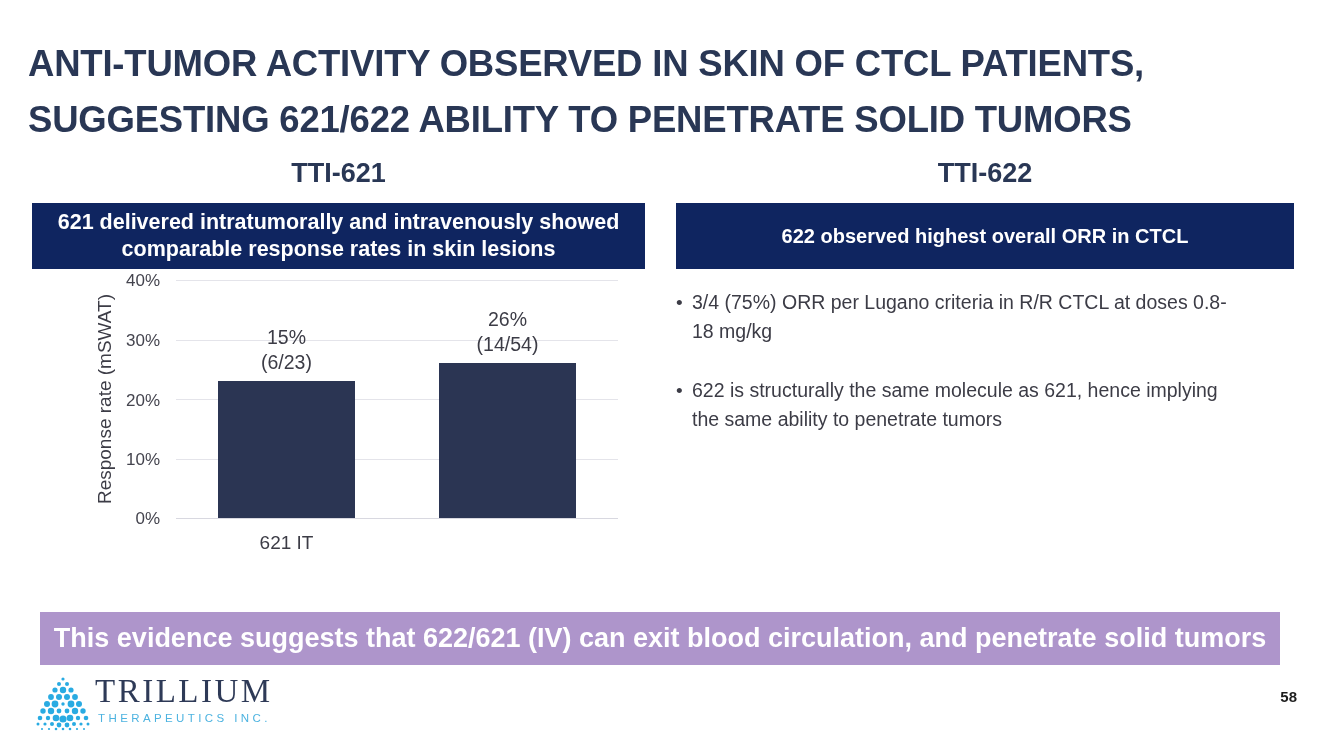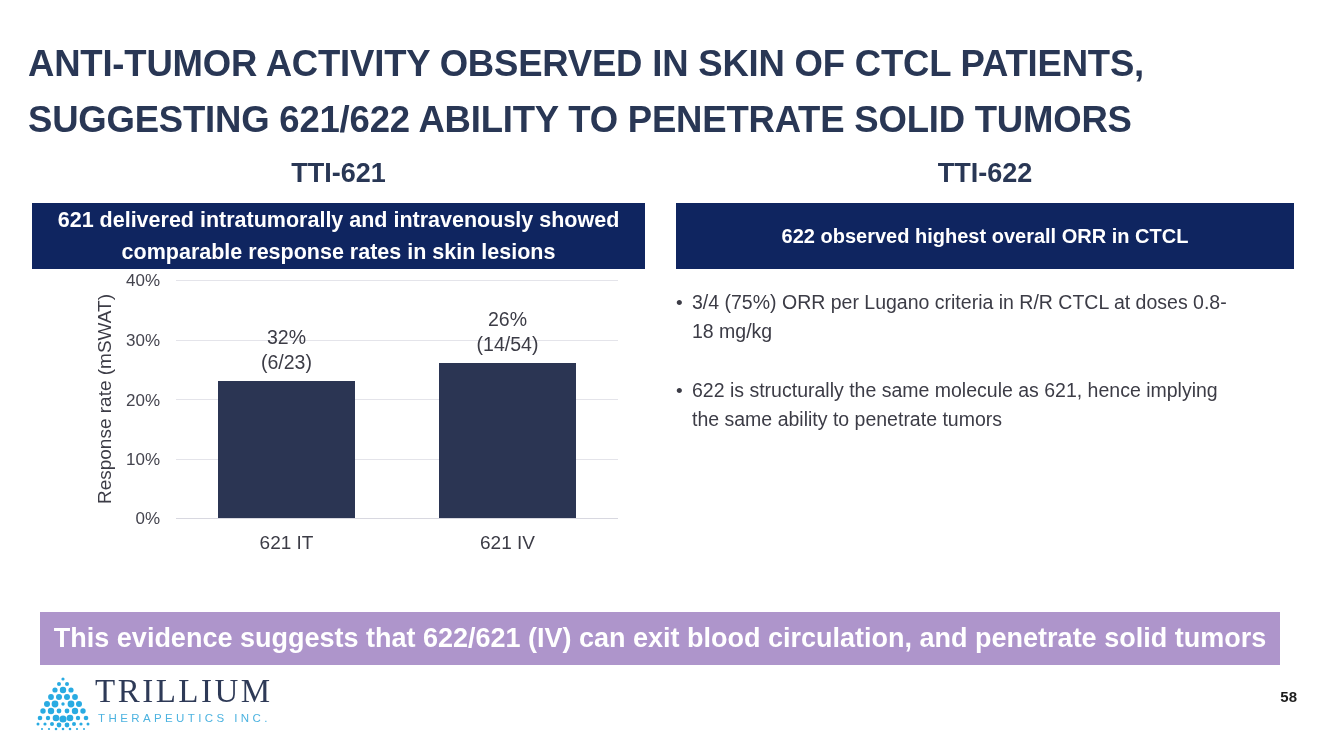--- a/index.html
+++ b/index.html
@@ -28,21 +28,21 @@
   #head-left  { left: 32px;  top: 158px; width: 613px; }
   #head-right { left: 676px; top: 158px; width: 618px; }
 
   
   .banner {
     position: absolute; background: #0F2560; color: #ffffff;
     display: flex; align-items: center; justify-content: center;
     text-align: center; font-weight: bold; padding: 4px 10px;
   }
   #banner-left  { left: 32px;  top: 203px; width: 613px; height: 66px;
-                  font-size: 21.5px; line-height: 32px; }
+                  font-size: 21.5px; line-height: 27px; }
   #banner-right { left: 676px; top: 203px; width: 618px; height: 66px;
                   font-size: 20px; }
 
   
   .chart { position: absolute; left: 88px; top: 270px; width: 540px; height: 290px; }
   .y-axis-title {
     position: absolute; left: -118px; top: 118px; width: 270px;
     transform: rotate(-90deg); transform-origin: center center;
     text-align: center; font-size: 19px; color: #3c3c46; white-space: nowrap;
   }
@@ -117,30 +117,29 @@
         <div class="gridline" style="top: 178.5px;"></div>
         <div class="ytick" style="top: 178.5px;">10%</div>
         <div class="gridline" style="top: 119px;"></div>
         <div class="ytick" style="top: 120px;">20%</div>
         <div class="gridline" style="top: 59.5px;"></div>
         <div class="ytick" style="top: 59.5px;">30%</div>
         <div class="gridline" style="top: 0px;"></div>
         <div class="ytick" style="top: 0px;">40%</div>
         <div class="bar" style="left: 42px; top: 101.15px; width: 137px; height: 136.85px; background: rgb(43, 53, 83);"></div>
         <div class="bar-val" style="left: 2px; width: 217px; top: 45.15px;">
-          <div>32%</div>
+          <div>15%</div>
           <div>(6/23)</div>
         </div>
         <div class="xtick" style="left: 2px; width: 217px; top: 252px;">621 IT</div>
         <div class="bar" style="left: 263px; top: 83.3px; width: 137px; height: 154.7px; background: rgb(43, 53, 83);"></div>
         <div class="bar-val" style="left: 223px; width: 217px; top: 27.3px;">
           <div>26%</div>
           <div>(14/54)</div>
         </div>
-        <div class="xtick" style="left: 223px; width: 217px; top: 252px;">621 IV</div>
       </div>
   </div>
 
   <div class="bullets">
     <div class="bullet">
       <span class="dot">•</span>
       <span class="txt">3/4 (75%) ORR per Lugano criteria in R/R CTCL at doses 0.8-18 mg/kg</span>
     </div>
     <div class="bullet">
       <span class="dot">•</span>

